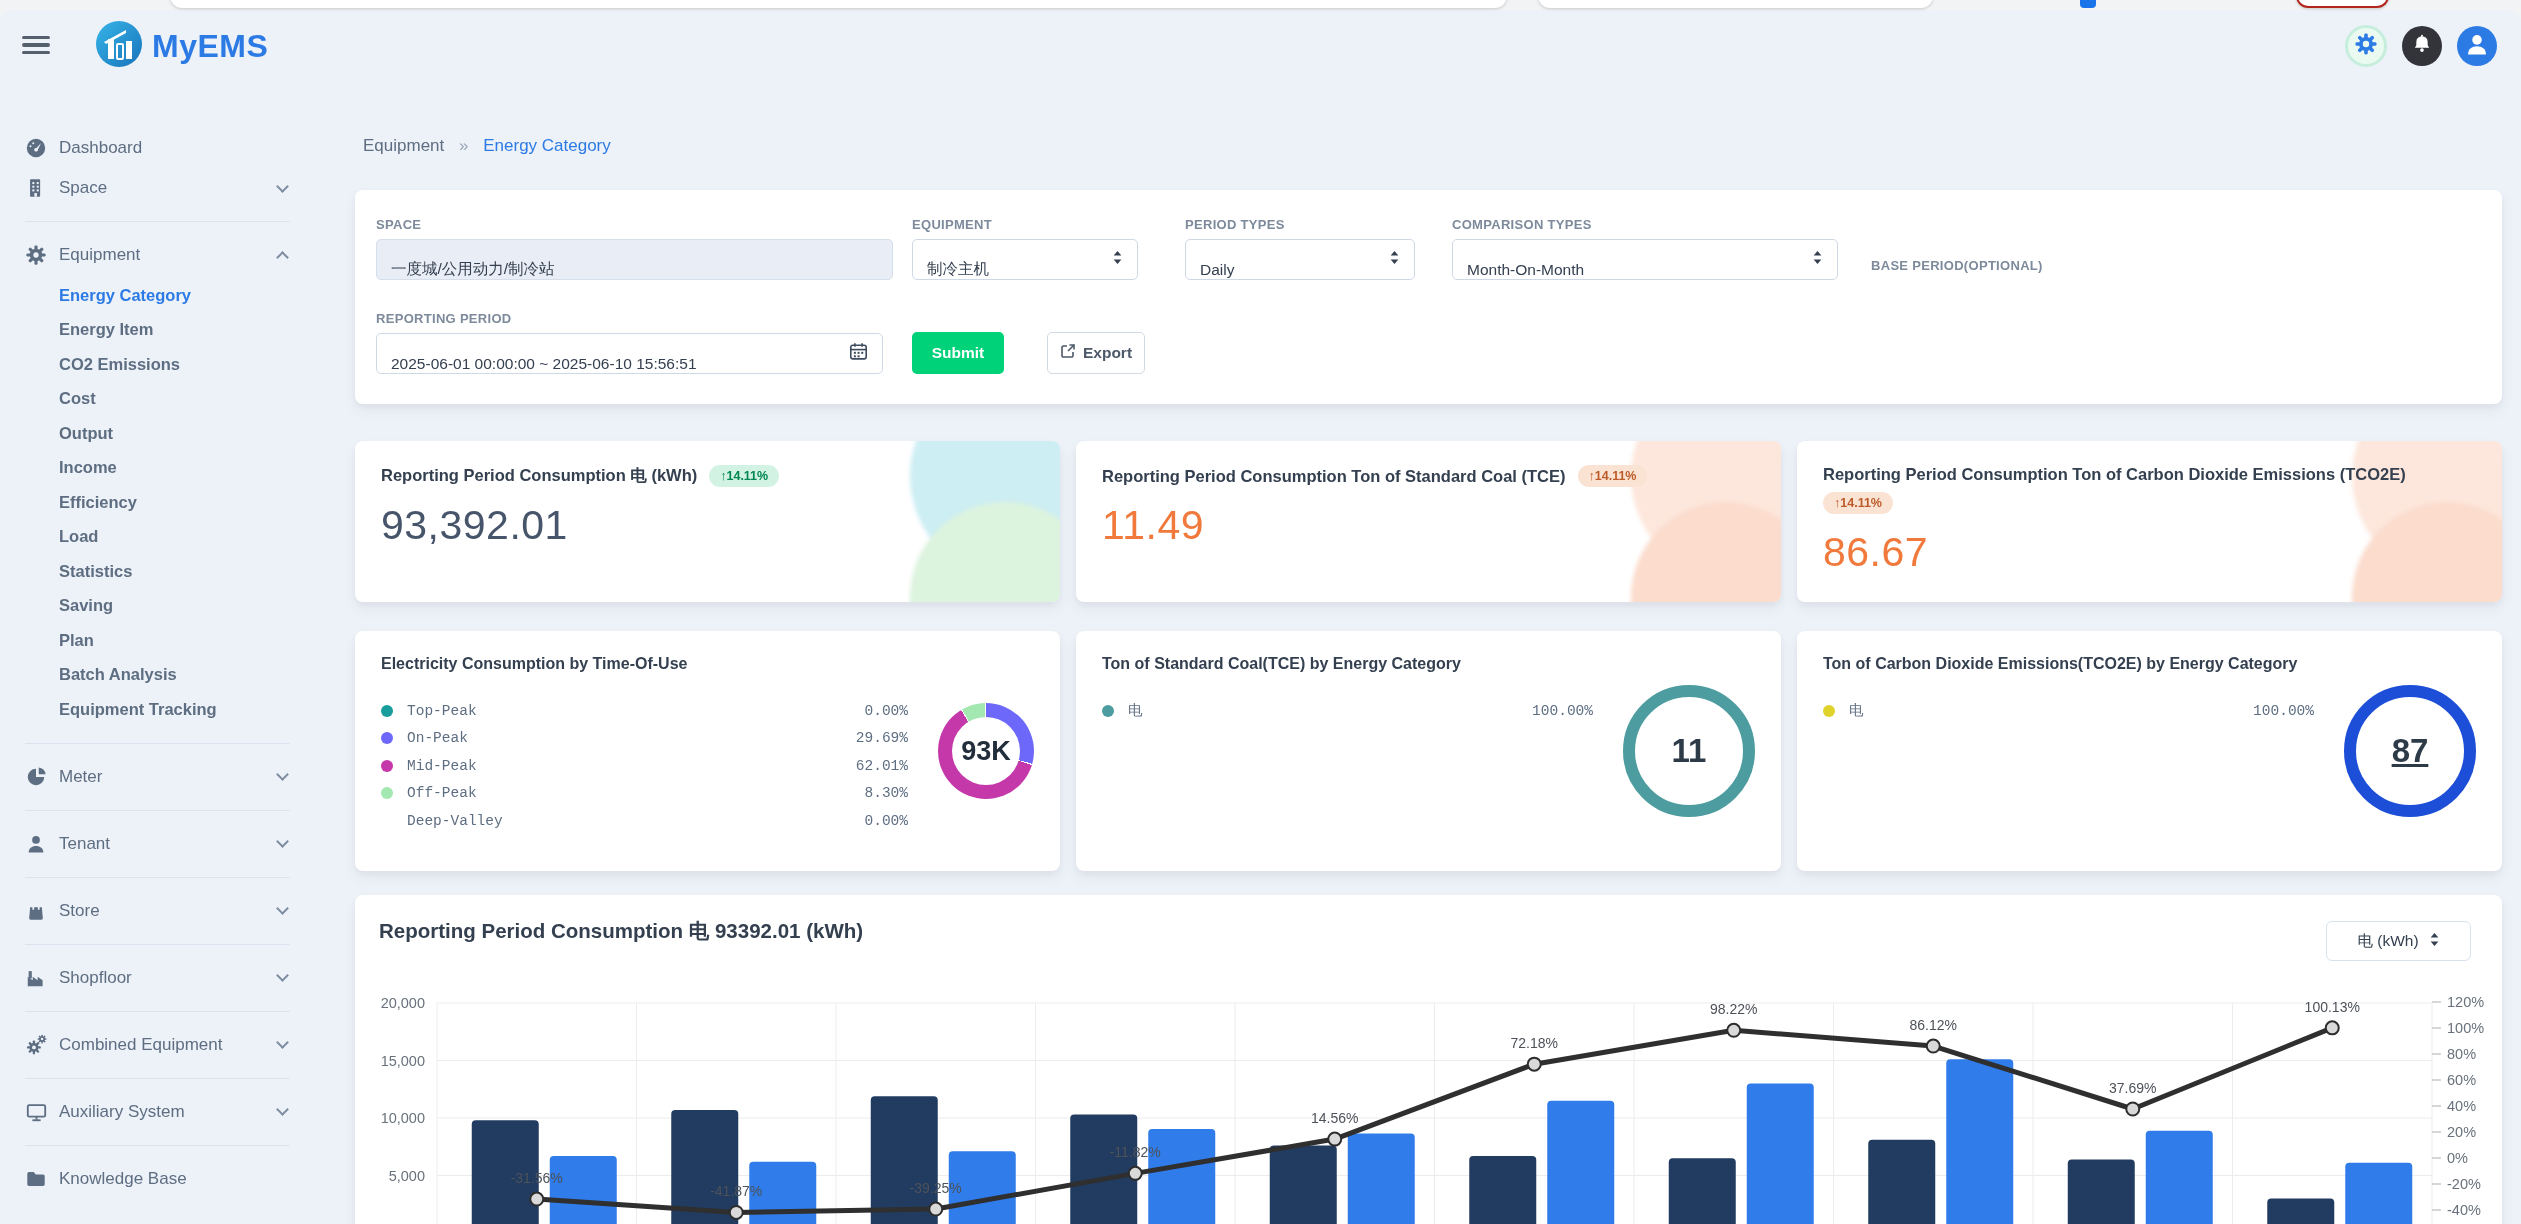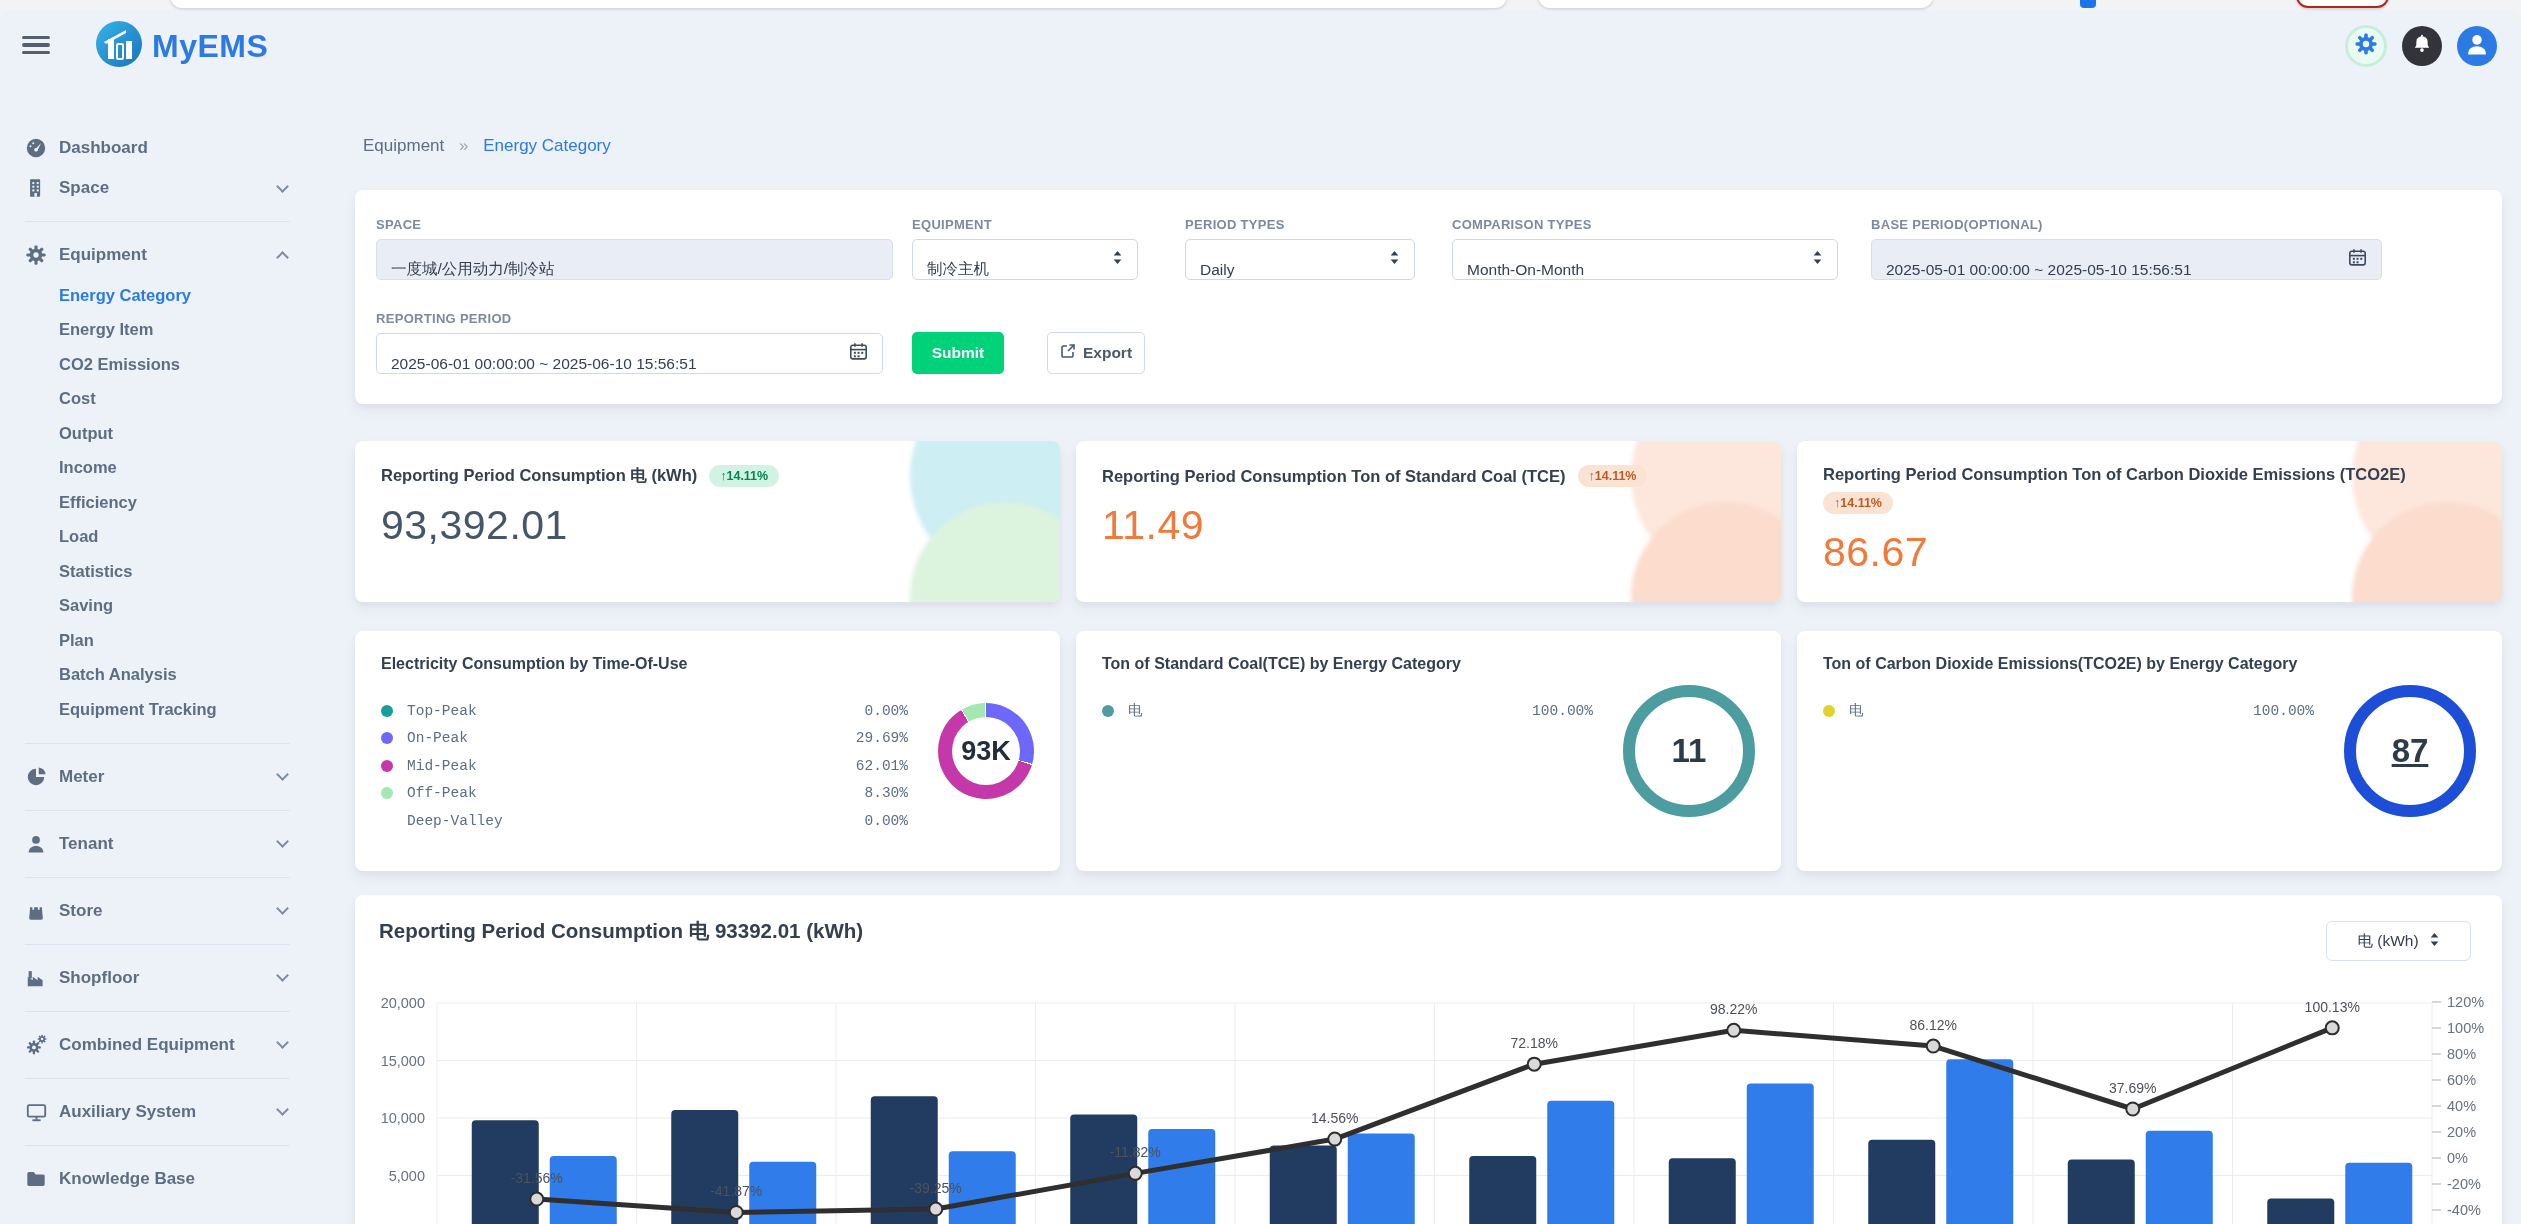--- a/index.html
+++ b/index.html
@@ -24,21 +24,21 @@
   .nav-right { margin-left:auto; display:flex; align-items:center; gap:15px; margin-top:8px; }
   .nav-circle { width:40px; height:40px; border-radius:50%; display:flex; align-items:center; justify-content:center; cursor:pointer; }
   .nav-circle.settings { width:42px; height:42px; background:#eafaf1; border:3px solid #c5eedd; }
   .nav-circle.bell { background:#32343a; }
   .nav-circle.avatar { background:#2c7be5; }
 
   
   .sidebar { position:absolute; top:64px; left:0; width:355px; bottom:0; padding:51px 0 0 25px; }
   .side-item { height:34px; display:flex; align-items:center; margin:6px 0; cursor:pointer; padding-right:60px; position:relative; }
   .side-item .icon { width:22px; height:22px; margin-right:12px; flex:0 0 22px; }
-  .side-item .lbl { font-size:17px; font-weight:700; color:#5e6e82; }
+  .side-item .lbl { font-size:17px; font-weight:400; color:#5e6e82; }
   .side-sub { height:34.5px; display:flex; align-items:center; padding-left:34px; cursor:pointer; }
   .side-sub .lbl { font-size:16.5px; font-weight:600; color:#5e6e82; }
   .side-sub.active .lbl { color:#2c7be5; }
   .side-divider { height:1px; background:#dce3ee; margin:16px 65px 16px 0; }
   .chev { position:absolute; right:68px; width:9px; height:9px; border-right:2px solid #7d8da1; border-bottom:2px solid #7d8da1; }
   .chev.down { transform:rotate(45deg); margin-top:-4px; }
   .chev.up { transform:rotate(-135deg); margin-top:4px; }
 
   
   .main { position:absolute; left:355px; top:64px; width:2147px; }
@@ -367,36 +367,20 @@
           <div class="control">
             <span class="grow">Month-On-Month</span>
             <span><svg width="11" height="15" viewBox="0 0 10 14" fill="#344050">
                   <path d="M5 1 L8.6 5.2 H1.4 Z"></path>
                   <path d="M5 13 L1.4 8.8 H8.6 Z"></path>
                 </svg></span>
           </div>
         </div>
         <div class="field w-base">
           <span class="flabel">BASE PERIOD(OPTIONAL)</span>
-          <div class="control readonly">
-            <span class="grow">2025-05-01 00:00:00 ~ 2025-05-10 15:56:51</span>
-            <span><svg width="19" height="19" viewBox="0 0 18 18" fill="none" stroke="#3b4a5d" stroke-width="1.5">
-                  <rect x="1.7" y="3" width="14.6" height="13" rx="2"></rect>
-                  <line x1="1.7" y1="7.2" x2="16.3" y2="7.2"></line>
-                  <line x1="5.6" y1="1.2" x2="5.6" y2="4.4"></line>
-                  <line x1="12.4" y1="1.2" x2="12.4" y2="4.4"></line>
-                  <g stroke="none" fill="#3b4a5d">
-                    <rect x="4.6" y="9.3" width="1.9" height="1.9"></rect>
-                    <rect x="8.1" y="9.3" width="1.9" height="1.9"></rect>
-                    <rect x="11.6" y="9.3" width="1.9" height="1.9"></rect>
-                    <rect x="4.6" y="12.6" width="1.9" height="1.9"></rect>
-                    <rect x="8.1" y="12.6" width="1.9" height="1.9"></rect>
-                  </g>
-                </svg></span>
-          </div>
         </div>
       </div>
       <div class="frow" style="margin-top:31px;">
         <div class="field w-report">
           <span class="flabel">REPORTING PERIOD</span>
           <div class="control">
             <span class="grow">2025-06-01 00:00:00 ~ 2025-06-10 15:56:51</span>
             <span><svg width="19" height="19" viewBox="0 0 18 18" fill="none" stroke="#3b4a5d" stroke-width="1.5">
                   <rect x="1.7" y="3" width="14.6" height="13" rx="2"></rect>
                   <line x1="1.7" y1="7.2" x2="16.3" y2="7.2"></line>

